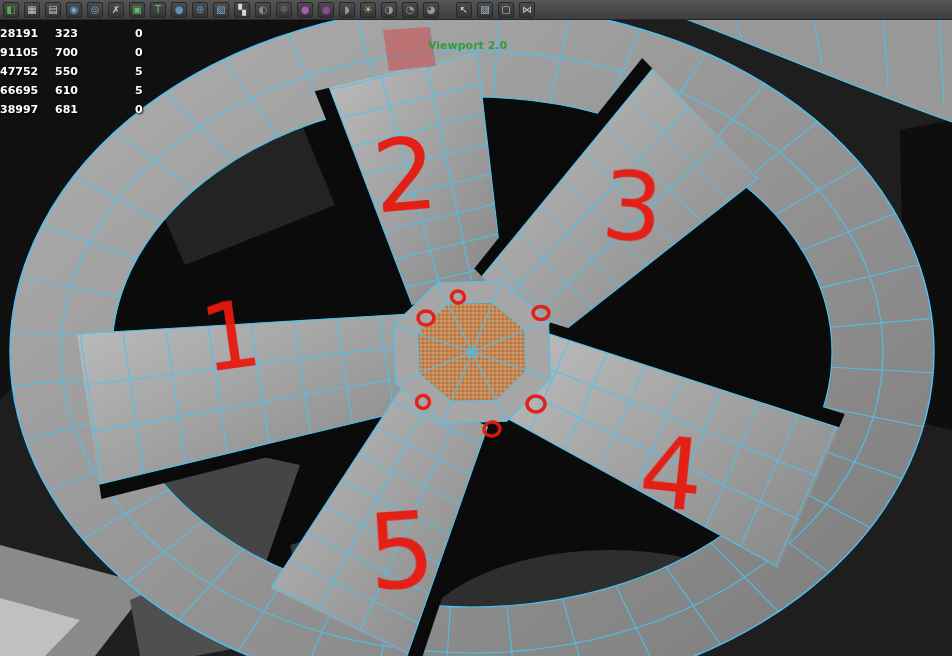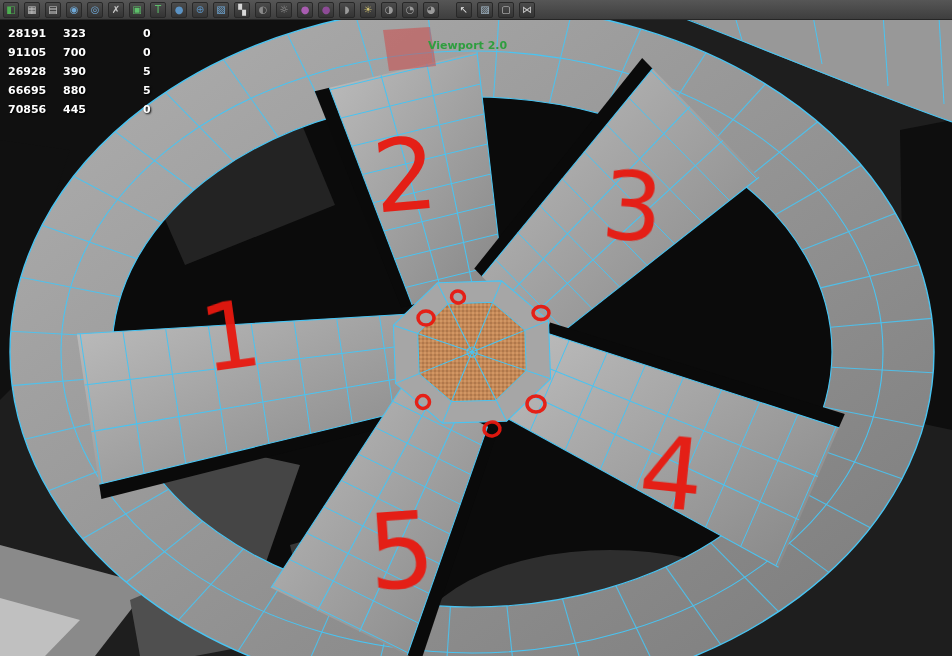--- a/index.html
+++ b/index.html
@@ -19,21 +19,21 @@
     background:linear-gradient(#4c4c4c,#343434);
     border:1px solid #282828;border-radius:2px;
     display:flex;align-items:center;justify-content:center;
     font-size:10px;line-height:1;cursor:pointer;user-select:none;
   }
   .tb-sep{width:7px;height:16px;flex:0 0 auto;}
   #hud{
     position:absolute;top:24px;left:0;z-index:20;color:#fff;
     font-size:11px;font-weight:bold;text-shadow:1px 1px 2px #000;
   }
-  .hud-row{display:grid;grid-template-columns:55px 80px 40px;height:19px;align-items:center;margin-left:8px;}
+  .hud-row{display:grid;grid-template-columns:55px 80px 40px;height:19px;align-items:center;}
 </style>
 </head>
 <body>
 
 <svg id="scene" width="952" height="656" viewBox="0 0 952 656">
   <defs>
     <linearGradient id="gMetal" x1="0" y1="0" x2="1" y2="1">
       <stop offset="0" stop-color="#bcbcbc"></stop>
       <stop offset="1" stop-color="#868686"></stop>
     </linearGradient>
@@ -311,27 +311,27 @@
       <span>28191</span>
       <span>323</span>
       <span>0</span>
     </div>
     <div class="hud-row">
       <span>91105</span>
       <span>700</span>
       <span>0</span>
     </div>
     <div class="hud-row">
-      <span>26928</span>
-      <span>390</span>
+      <span>47752</span>
+      <span>550</span>
       <span>5</span>
     </div>
     <div class="hud-row">
       <span>66695</span>
-      <span>880</span>
+      <span>610</span>
       <span>5</span>
     </div>
     <div class="hud-row">
-      <span>70856</span>
-      <span>445</span>
+      <span>38997</span>
+      <span>681</span>
       <span>0</span>
     </div>
   </div>
 
 </body></html>

